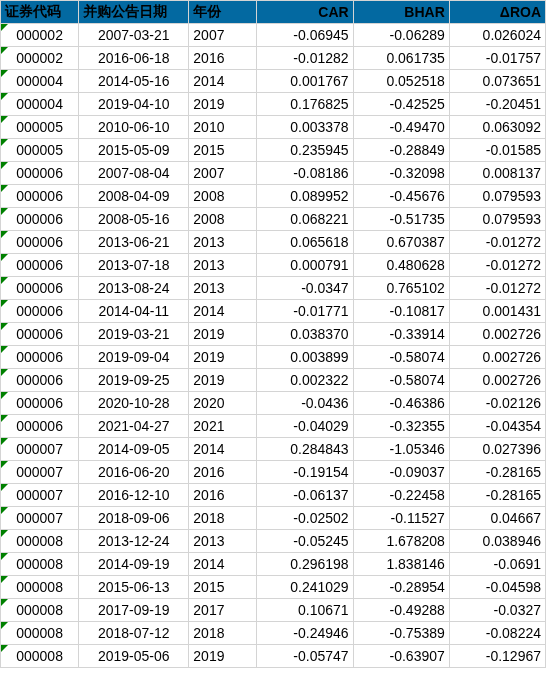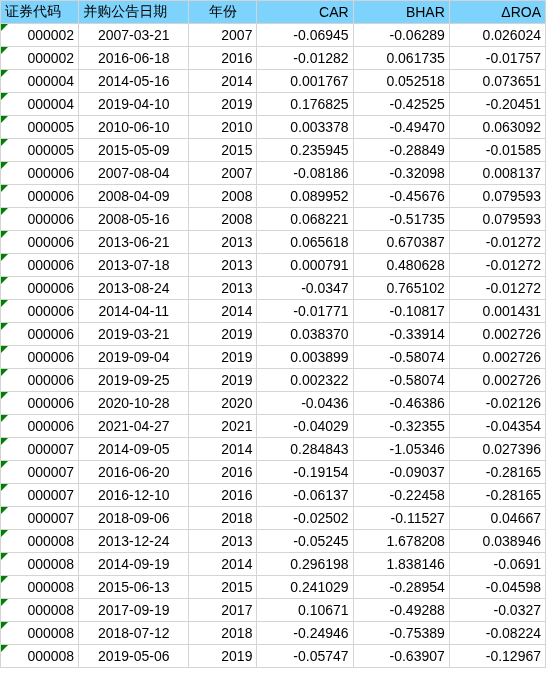--- a/index.html
+++ b/index.html
@@ -21,42 +21,42 @@
   }
   th, td {
     border: 1px solid #d4d4d4;
     height: 23px;
     padding: 0 4px;
     white-space: nowrap;
     overflow: hidden;
     vertical-align: middle;
   }
   thead th {
-    background: #7dd3fc;
-    font-weight: normal;
+    background: #0369a1;
+    font-weight: bold;
     text-align: center;
   }
   
-  .col-code { text-align: right; position: relative; }
+  .col-code { text-align: center; position: relative; }
   .col-date { text-align: center; }
-  .col-year { text-align: right; }
+  .col-year { text-align: left; }
   .col-num  { text-align: right; }
   
   .tri::before {
     content: "";
     position: absolute;
     top: 0;
     left: 0;
     width: 0; height: 0;
     border-top: 7px solid #008000;
     border-right: 7px solid transparent;
   }
   
   thead th.col-code, thead th.col-date { text-align: left; }
-  thead th.col-year { text-align: center; }
+  thead th.col-year { text-align: left; }
 </style>
 </head>
 <body>
 
 <table>
   <colgroup>
     <col style="width:78px">
     <col style="width:110px">
     <col style="width:68px">
     <col style="width:96px">

